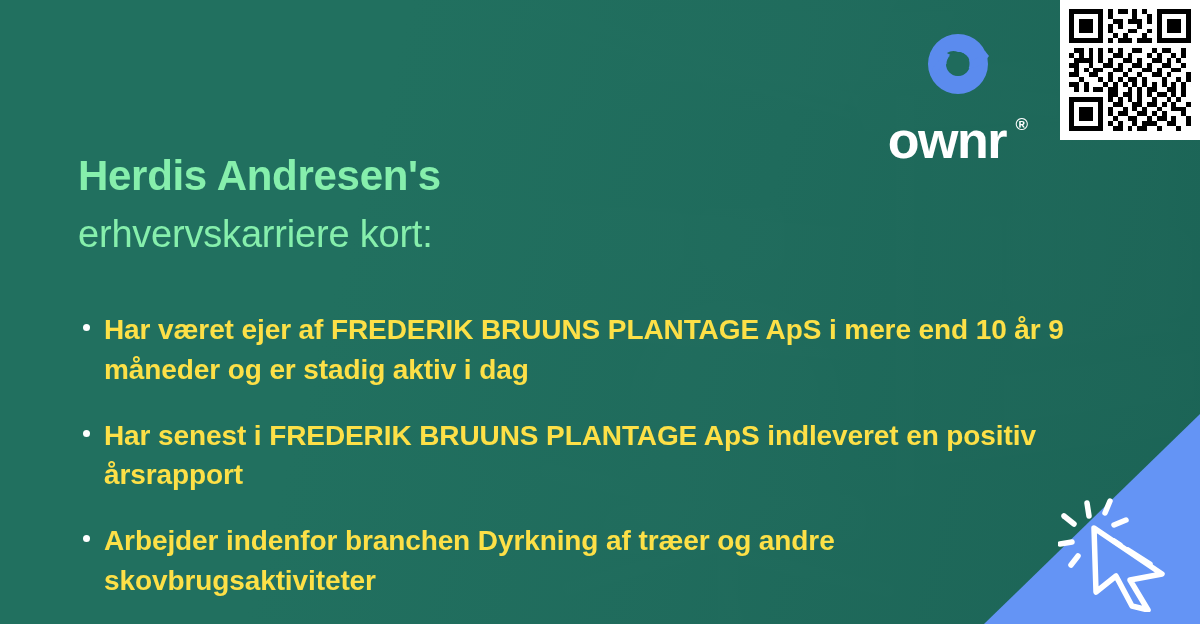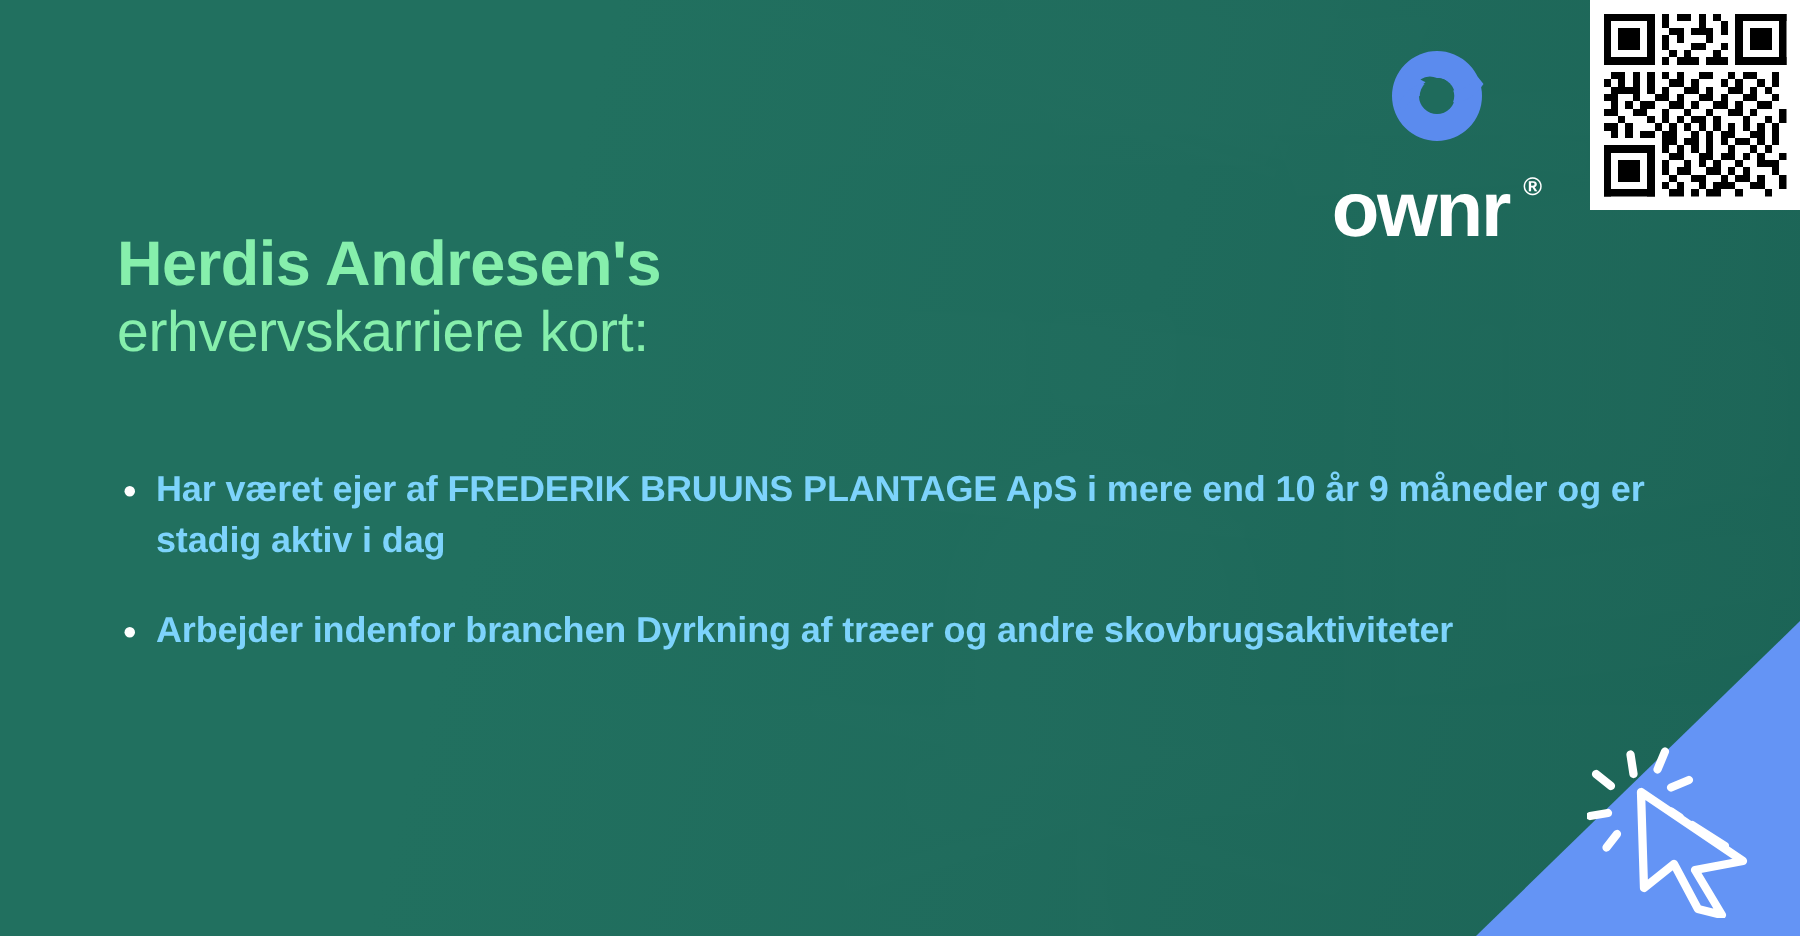--- a/index.html
+++ b/index.html
@@ -290,39 +290,39 @@
     font-weight: bold;
     line-height: 1.12;
     letter-spacing: -.3px;
   }
   .headline .line-2 {
     display: block;
     font-size: 38px;
     font-weight: normal;
     line-height: 1.22;
     letter-spacing: -.2px;
-    margin-top: 0;
+    margin-top: 12px;
   }
 
   
   .facts {
     position: absolute;
     z-index: 5;
     left: 78px; top: 310px;
     width: 1020px;
     margin: 0;
     padding: 0;
     list-style: none;
   }
   .fact {
     position: relative;
     padding-left: 26px;
     margin-bottom: 26px;
-    color: #7dd3fc;
-    font-size: 24px;
+    color: #fde047;
+    font-size: 28px;
     font-weight: bold;
     line-height: 1.42;
     letter-spacing: -.1px;
   }
   .fact:last-child { margin-bottom: 0; }
   .fact .dot {
     position: absolute;
     left: 5px;
     top: 14px;
     width: 7px;
@@ -601,17 +601,21 @@
     <span class="line-2">erhvervskarriere kort:</span>
   </div>
 
   <ul class="facts">
     <li class="fact">
       <span class="dot"></span>
       <span>Har været ejer af FREDERIK BRUUNS PLANTAGE ApS i mere end 10 år 9 måneder og er stadig aktiv i dag</span>
     </li>
     <li class="fact">
       <span class="dot"></span>
+      <span>Har senest i FREDERIK BRUUNS PLANTAGE ApS indleveret en positiv årsrapport</span>
+    </li>
+    <li class="fact">
+      <span class="dot"></span>
       <span>Arbejder indenfor branchen Dyrkning af træer og andre skovbrugsaktiviteter</span>
     </li>
   </ul>
 
 </div>
 
 </body></html>

